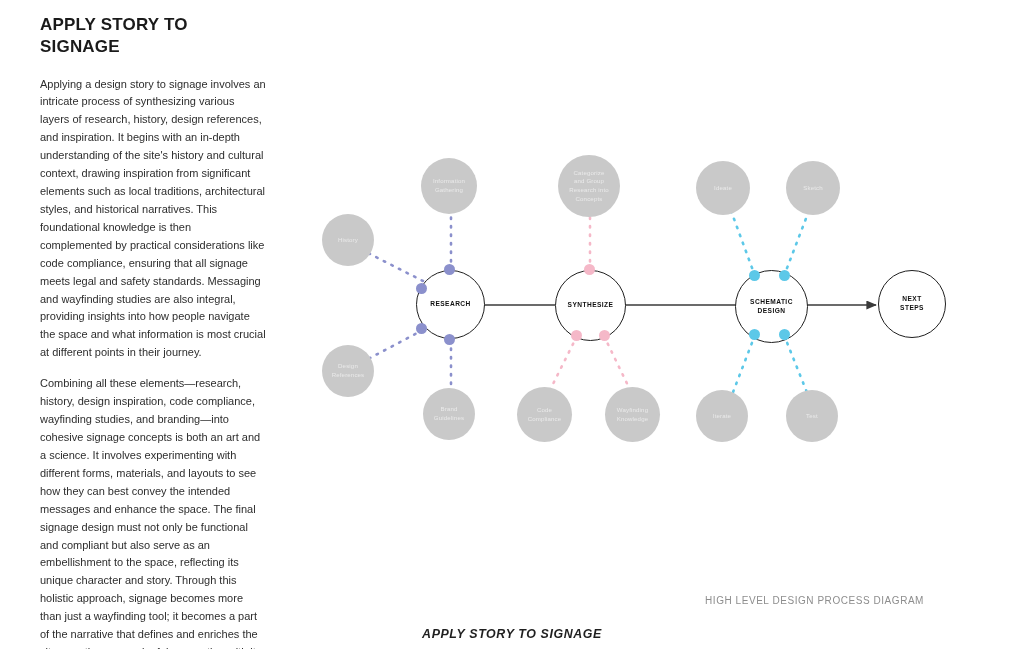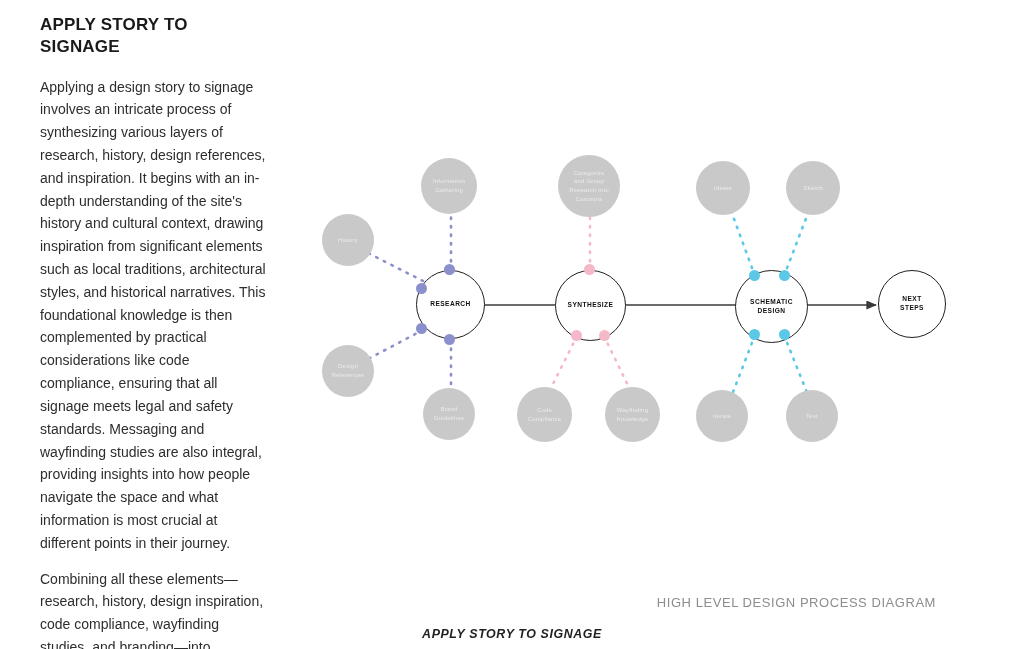--- a/index.html
+++ b/index.html
@@ -26,21 +26,21 @@
   #page-title {
     font-size: 17px;
     font-weight: bold;
     line-height: 1.28;
     letter-spacing: 0.2px;
     margin: 0 0 18px 0;
     color: #1a1a1a;
     text-transform: uppercase;
   }
   .body-paragraph {
-    font-size: 14px;
+    font-size: 11px;
     line-height: 1.63;
     margin: 0 0 13px 0;
     color: #2d2d2d;
     text-align: left;
   }
 
   
   #diagram {
     position: absolute;
     left: 296px;
@@ -102,23 +102,23 @@
   
   .node-dot {
     position: absolute;
     border-radius: 50%;
     z-index: 4;
   }
 
   
   #diagram-caption {
     position: absolute;
-    right: 88px;
+    right: 100px;
     top: 595px;
-    font-size: 13px;
+    font-size: 10px;
     letter-spacing: 0.55px;
     color: #8d8d8d;
     white-space: nowrap;
   }
   #footer-caption {
     position: absolute;
     left: 0;
     right: 0;
     top: 627px;
     text-align: center;

